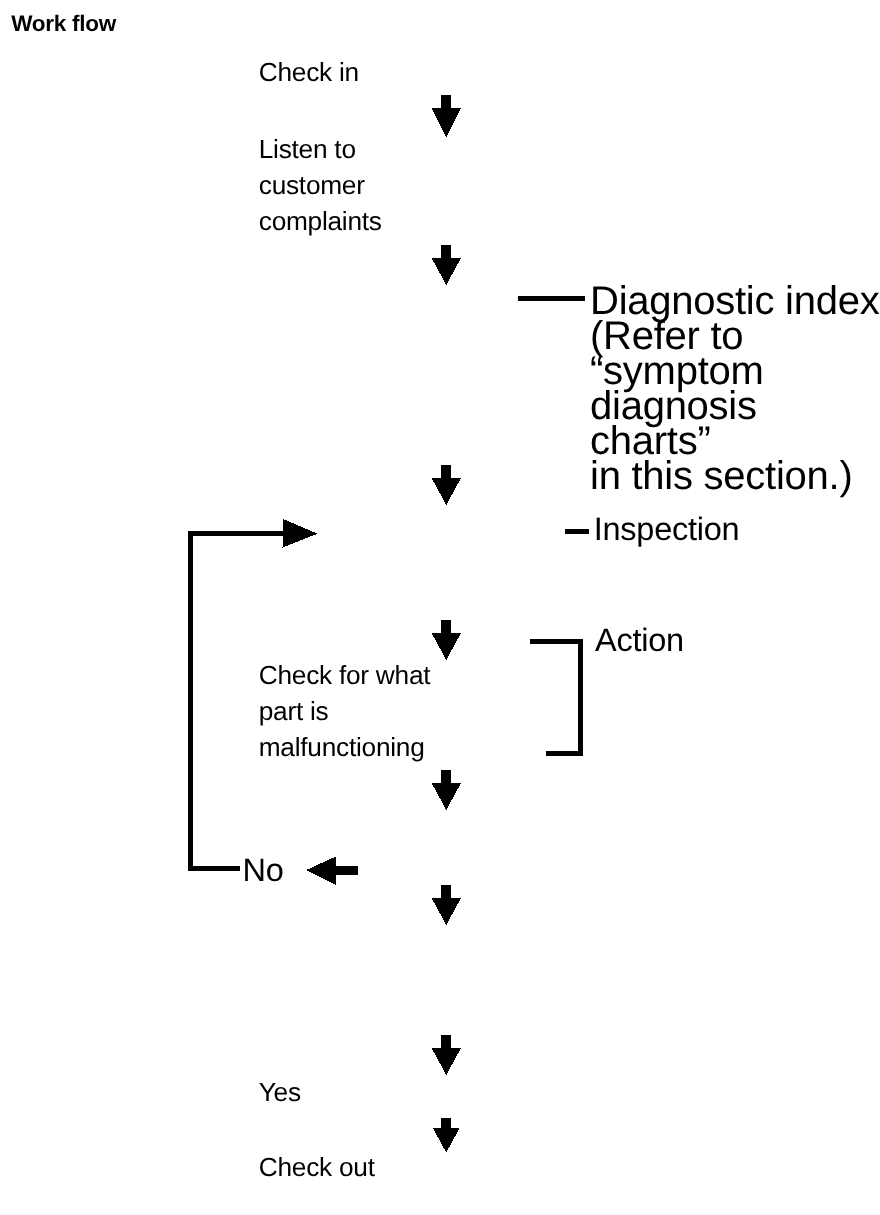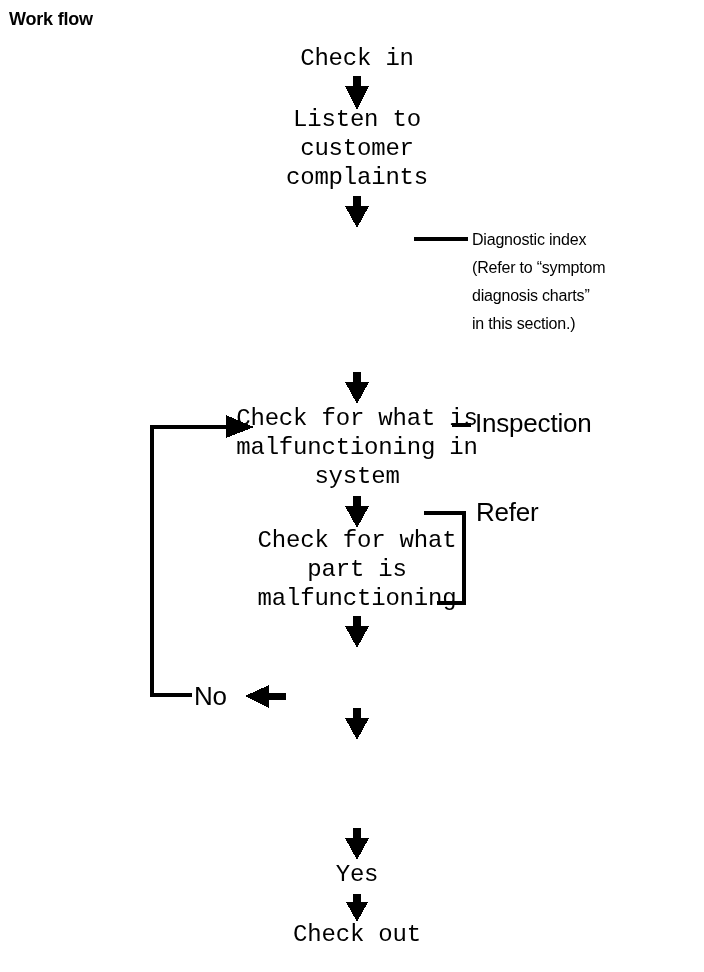--- a/index.html
+++ b/index.html
@@ -30,32 +30,31 @@
     font-size: 18px;
     font-weight: bold;
     letter-spacing: -0.2px;
     line-height: 30px;
     white-space: nowrap;
   }
 
   
   .node {
     position: absolute;
-    text-align: center;
-    font-size: 24px;
+    text-align: left;
+    font-size: 21px;
     line-height: 29px;
     white-space: pre-line;
     letter-spacing: -0.2px;
-    font-family: Liberation Mono, monospace;
   }
 
   .side-label {
     position: absolute;
     text-align: left;
-    font-size: 16px;
+    font-size: 32px;
     line-height: 28px;
     white-space: pre-line;
     letter-spacing: -0.2px;
   }
 
   .inline-label {
     position: absolute;
     font-size: 26px;
     line-height: 28px;
     white-space: nowrap;
@@ -149,38 +148,35 @@
     </g>
   </svg>
 
   <div class="node" style="left:207px; top:44px; width:300px;">Check in</div>
 
   <div class="node" style="left:207px; top:105px; width:300px;">Listen to
 customer
 complaints</div>
 
 
-  <div class="node" style="left:207px; top:404px; width:300px;">Check for what is
-malfunctioning in
-system</div>
 
   <div class="node" style="left:207px; top:526px; width:300px;">Check for what
 part is
 malfunctioning</div>
 
 
 
   <div class="node" style="left:207px; top:860px; width:300px;">Yes</div>
 
   <div class="node" style="left:207px; top:920px; width:300px;">Check out</div>
 
   <div class="side-label" style="left:472px; top:226px; width:232px;">Diagnostic index
 (Refer to “symptom
 diagnosis charts”
 in this section.)</div>
 
   <div class="inline-label" style="left:475px; top:409px;">Inspection</div>
 
-  <div class="inline-label" style="left:476px; top:498px;">Refer</div>
+  <div class="inline-label" style="left:476px; top:498px;">Action</div>
 
   <div class="inline-label" style="left:194px; top:682px;">No</div>
 
 </div>
 
 </body></html>

